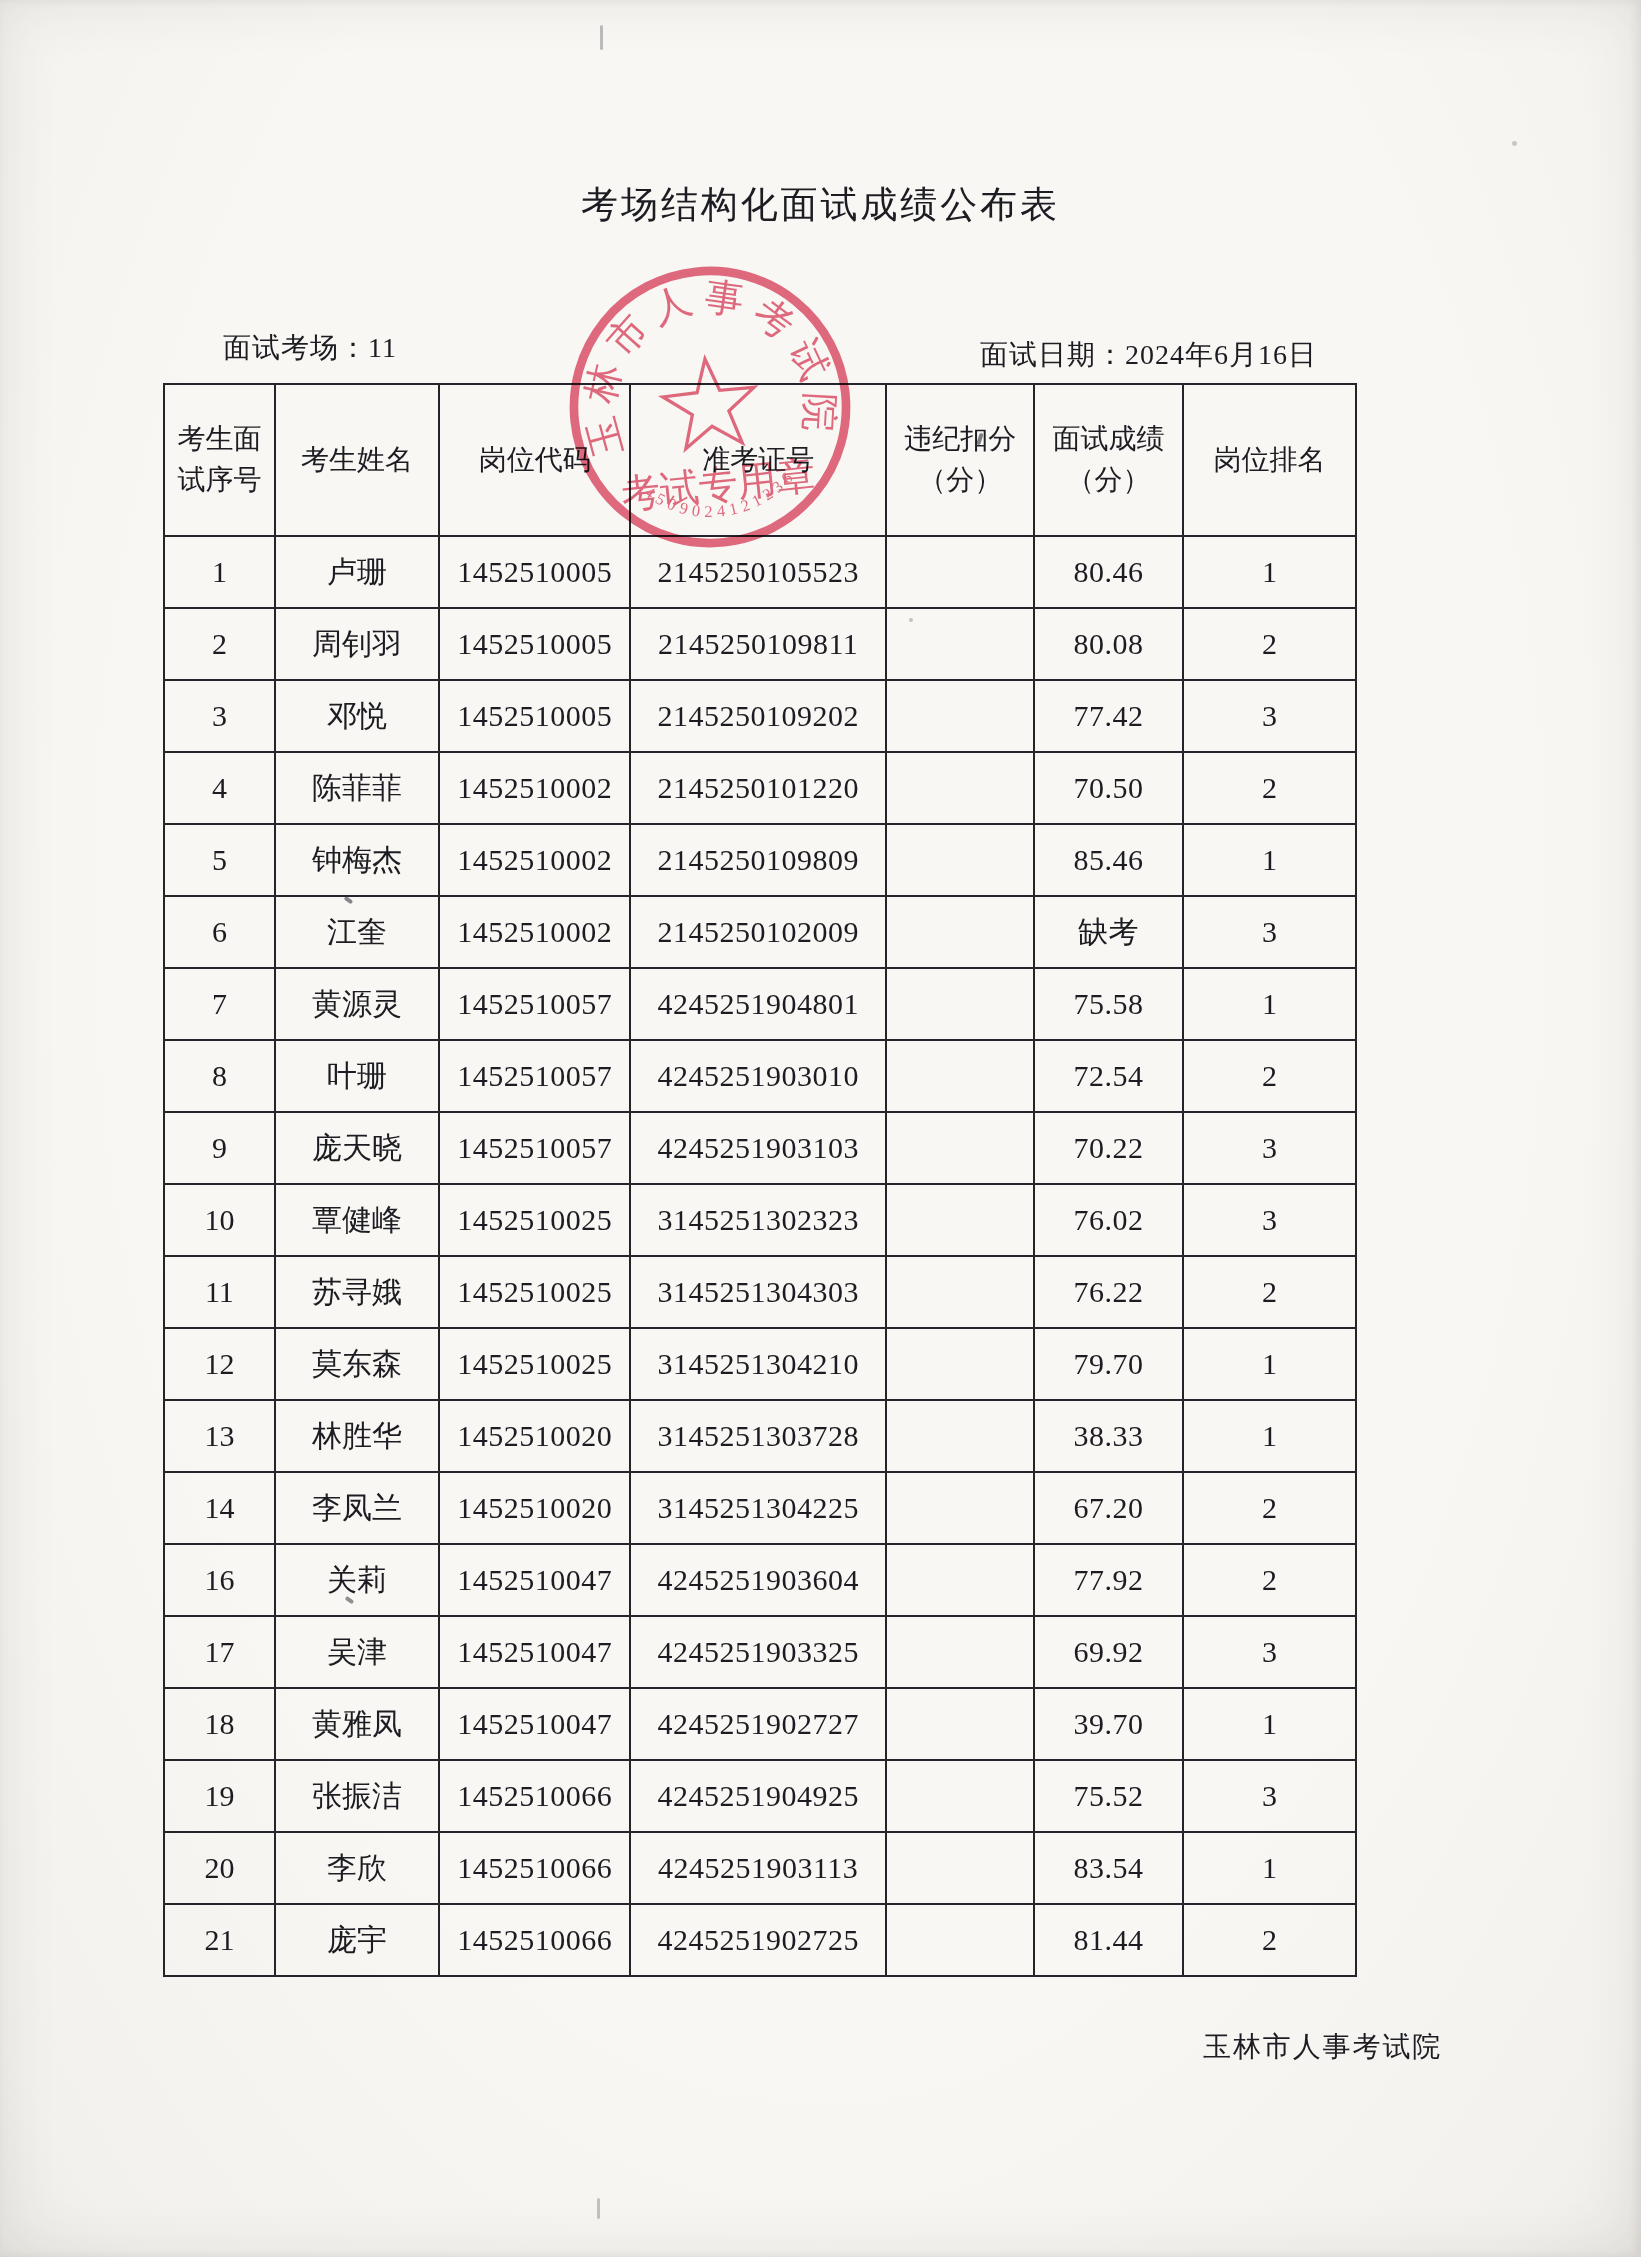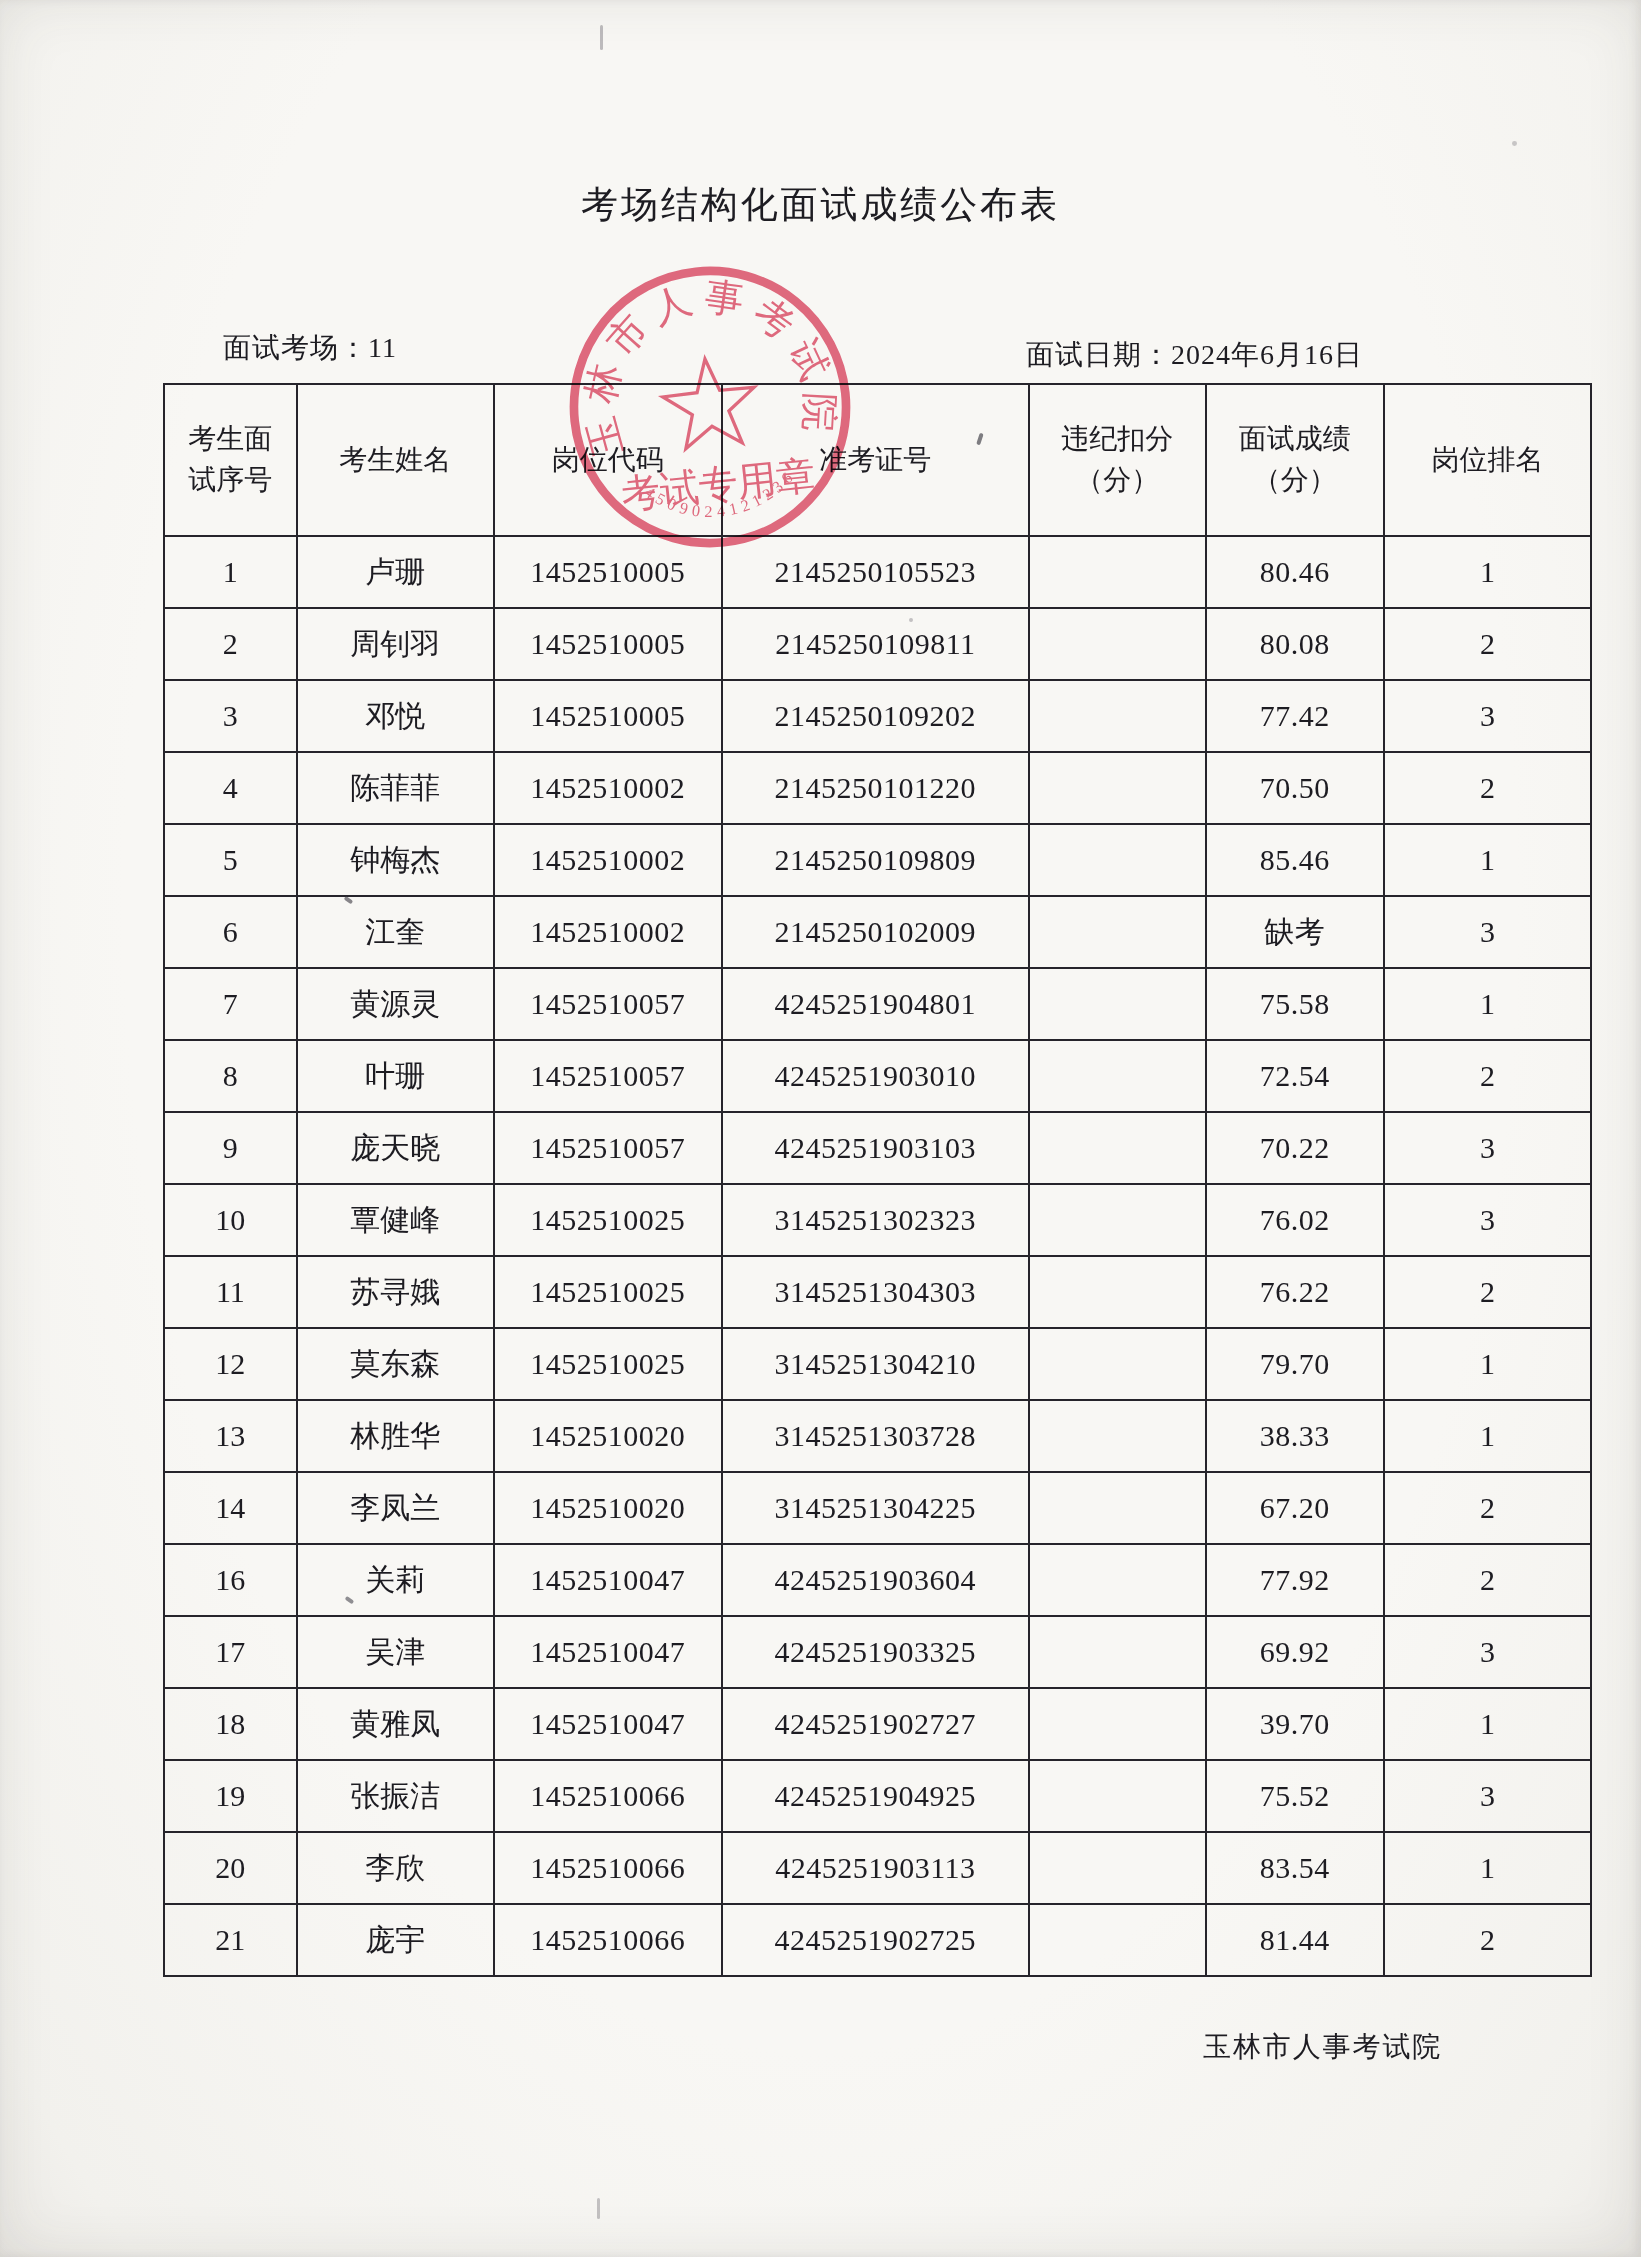--- a/index.html
+++ b/index.html
@@ -16,23 +16,23 @@
   .page::after{
     content:"";position:absolute;inset:0;pointer-events:none;
     box-shadow:inset 0 0 58px rgba(60,55,50,.10), inset -3.9px 0 9.7px rgba(60,55,50,.08);
   }
   .title{
     position:absolute;top:180px;left:0;width:100%;
     text-align:center;font-size:37px;font-weight:normal;letter-spacing:2.9px;
   }
   .meta{position:absolute;font-size:28px;letter-spacing:1px;white-space:nowrap;}
   .meta.venue{left:223px;top:329px;}
-  .meta.date{left:1026px;top:336px;}
+  .meta.date{left:980px;top:336px;}
   table.score-table{
-    position:absolute;left:163px;top:383px;width:1429px;
+    position:absolute;left:163px;top:383px;width:1194px;
     border-collapse:collapse;table-layout:fixed;
     background:transparent;
   }
   .score-table th,.score-table td{
     border:2.9px solid #26242b;
     text-align:center;vertical-align:middle;
     font-weight:normal;
     padding:0;
     overflow:hidden;
   }

